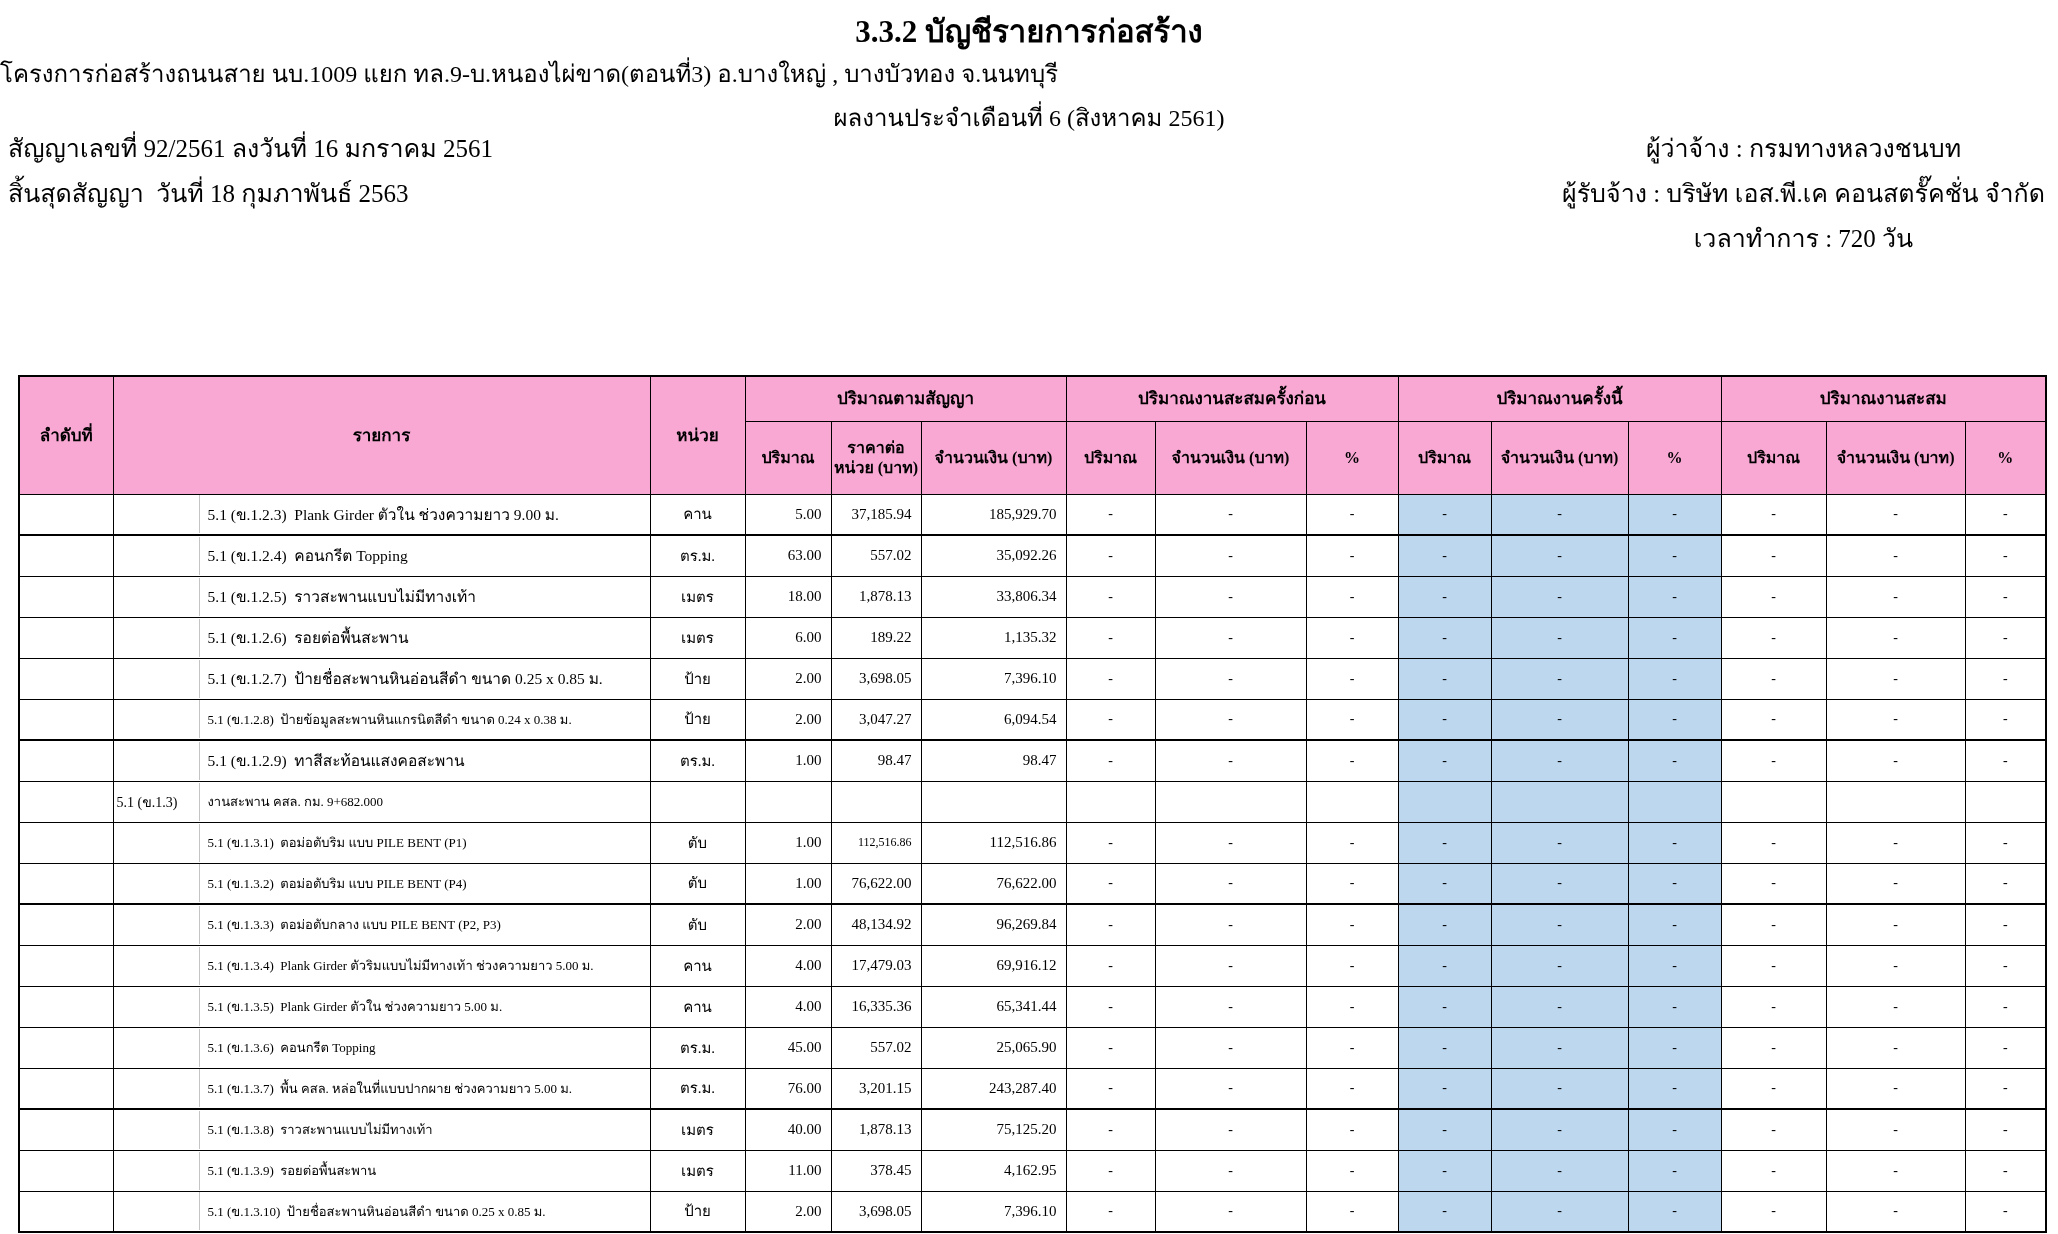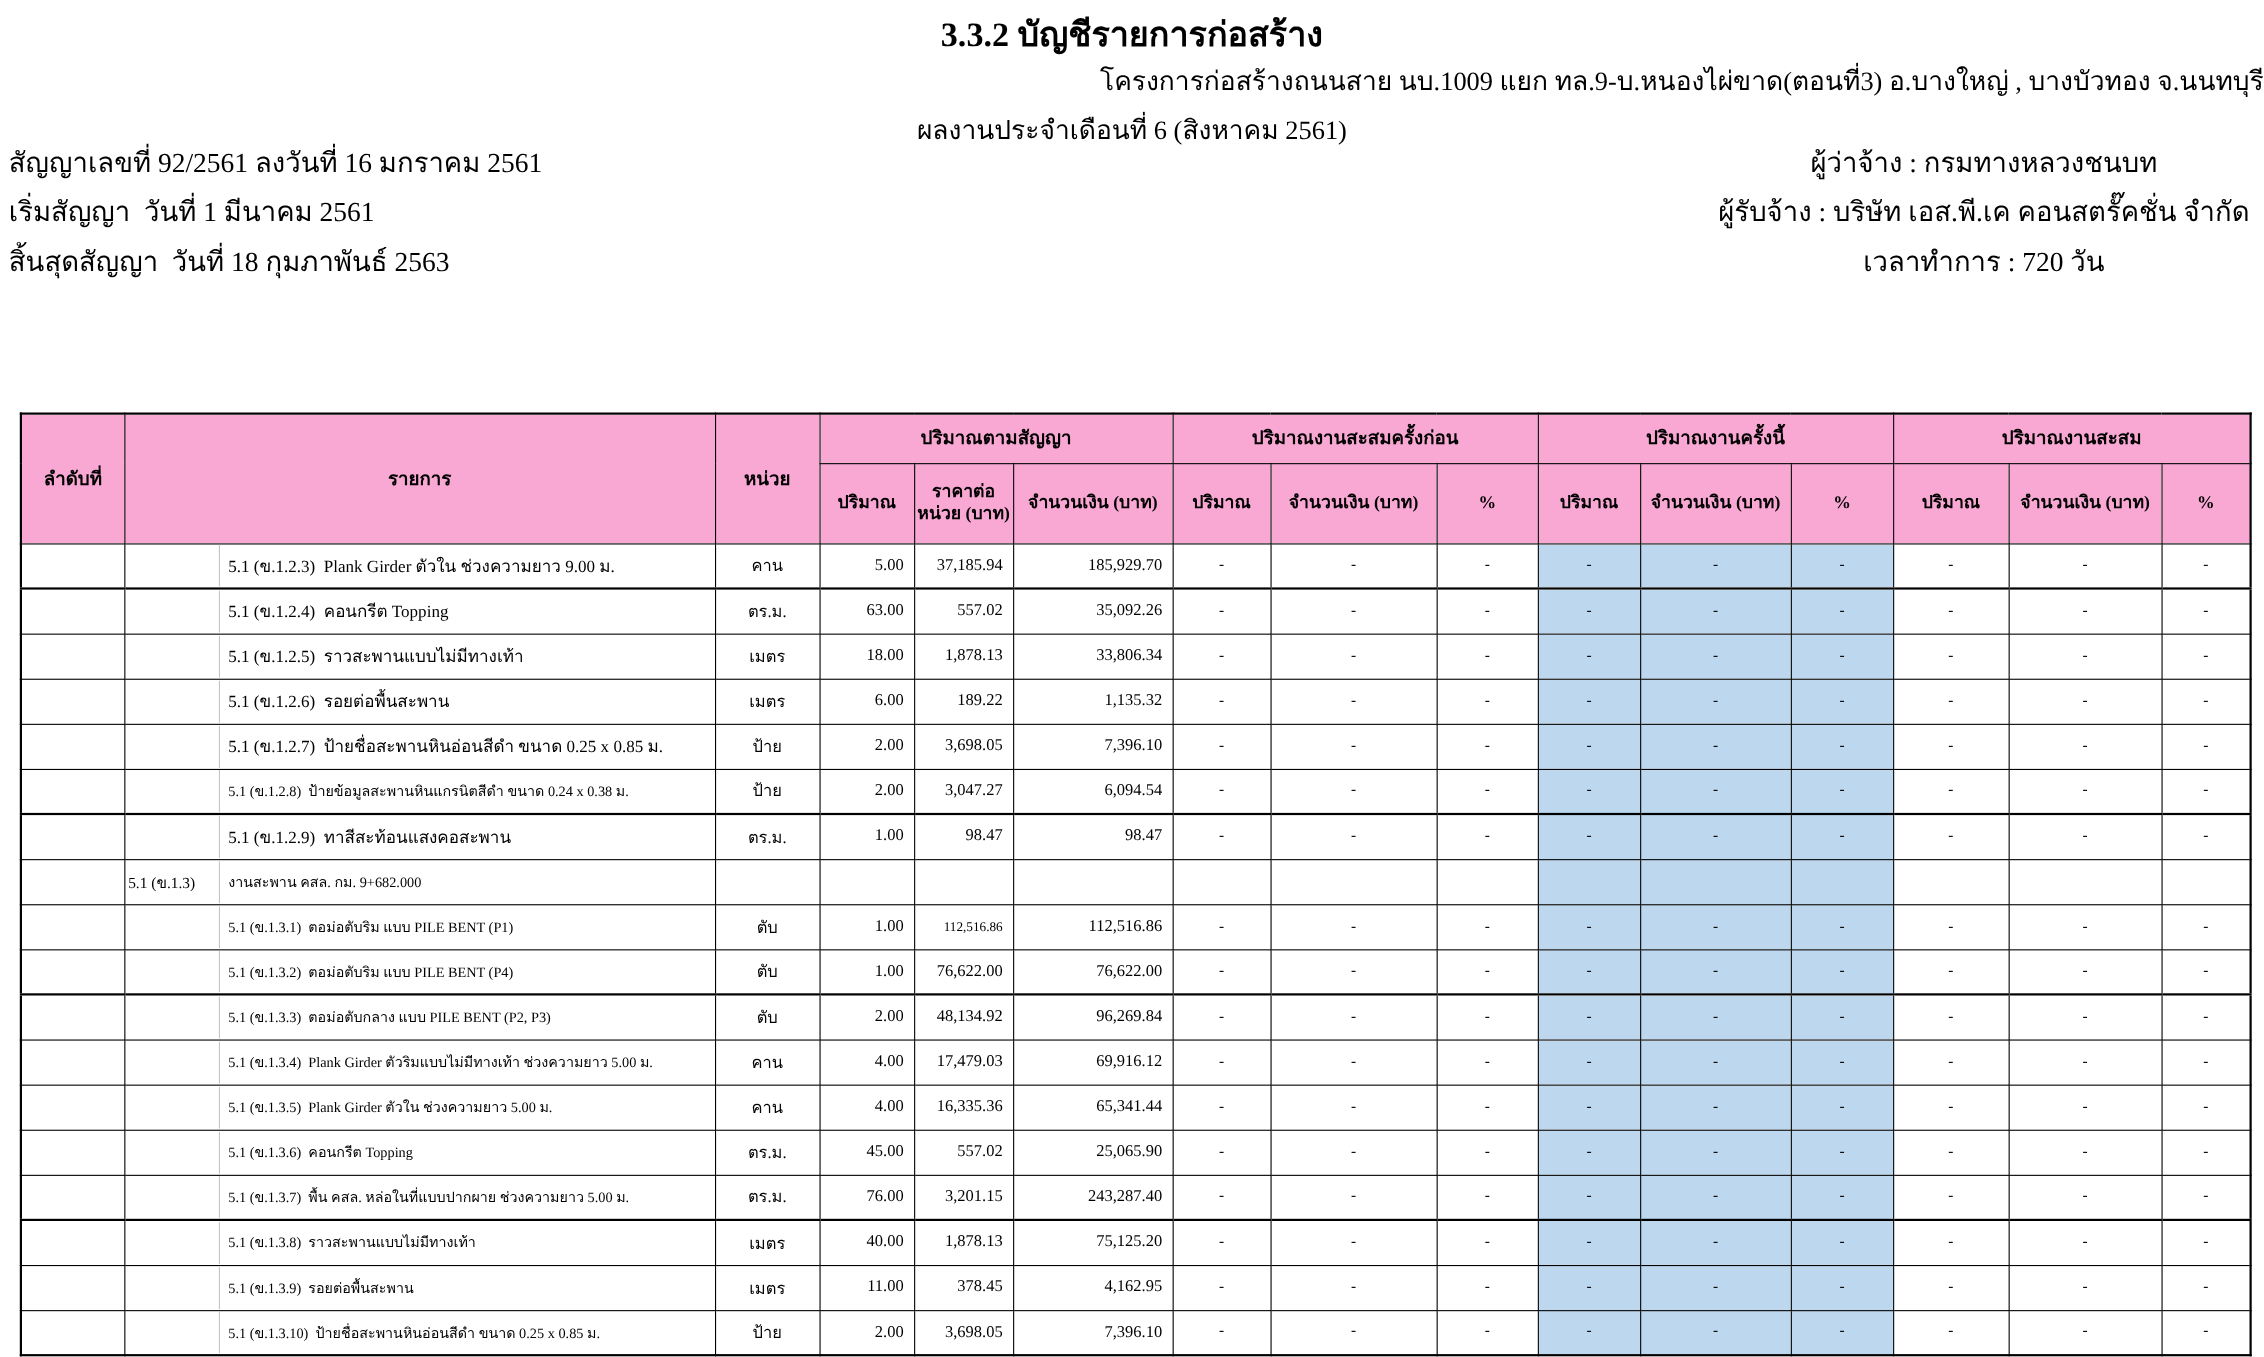--- a/index.html
+++ b/index.html
@@ -4,21 +4,21 @@
 <style>
   * { box-sizing: border-box; }
   html,body { margin:0; padding:0; }
   body {
     width:2058px; height:1234px; position:relative; overflow:hidden;
     background:#ffffff; color:#000;
     font-family:"Liberation Serif","DejaVu Serif",serif;
   }
   .doc-title { position:absolute; top:6px; left:0; width:100%; text-align:center;
     font-size:31px; font-weight:bold; }
-  .doc-sub1 { position:absolute; top:54px; left:0; width:100%; text-align:right; font-size:24px; }
+  .doc-sub1 { position:absolute; top:54px; left:0; width:100%; text-align:left; font-size:24px; }
   .doc-sub2 { position:absolute; top:98px; left:0; width:100%; text-align:center; font-size:24px; }
 
   .info-left { position:absolute; left:8px; top:130px; font-size:25px; }
   .info-left div { height:45px; line-height:38px; white-space:pre; }
   .info-right { position:absolute; right:13px; top:130px; font-size:25px; text-align:right; }
   .info-right div { height:45px; line-height:38px; white-space:pre;text-align:center; }
 
   table.boq { position:absolute; left:18px; top:375px; width:2027px;
     border-collapse:collapse; table-layout:fixed; border:2px solid #000; }
   .boq th, .boq td { border:1px solid #000; padding:0; overflow:hidden; }
@@ -44,21 +44,20 @@
 </style>
 </head>
 <body>
 
 <div class="doc-title">3.3.2 บัญชีรายการก่อสร้าง</div>
 <div class="doc-sub1">โครงการก่อสร้างถนนสาย นบ.1009 แยก ทล.9-บ.หนองไผ่ขาด(ตอนที่3) อ.บางใหญ่ , บางบัวทอง จ.นนทบุรี</div>
 <div class="doc-sub2">ผลงานประจำเดือนที่ 6 (สิงหาคม 2561)</div>
 
 <div class="info-left">
   <div>สัญญาเลขที่ 92/2561 ลงวันที่ 16 มกราคม 2561</div>
-  <div>เริ่มสัญญา  วันที่ 1 มีนาคม 2561</div>
   <div>สิ้นสุดสัญญา  วันที่ 18 กุมภาพันธ์ 2563</div>
 </div>
 
 <div class="info-right">
   <div>ผู้ว่าจ้าง : กรมทางหลวงชนบท</div>
   <div>ผู้รับจ้าง : บริษัท เอส.พี.เค คอนสตรั๊คชั่น จำกัด</div>
   <div>เวลาทำการ : 720 วัน</div>
 </div>
 
 <table class="boq">

